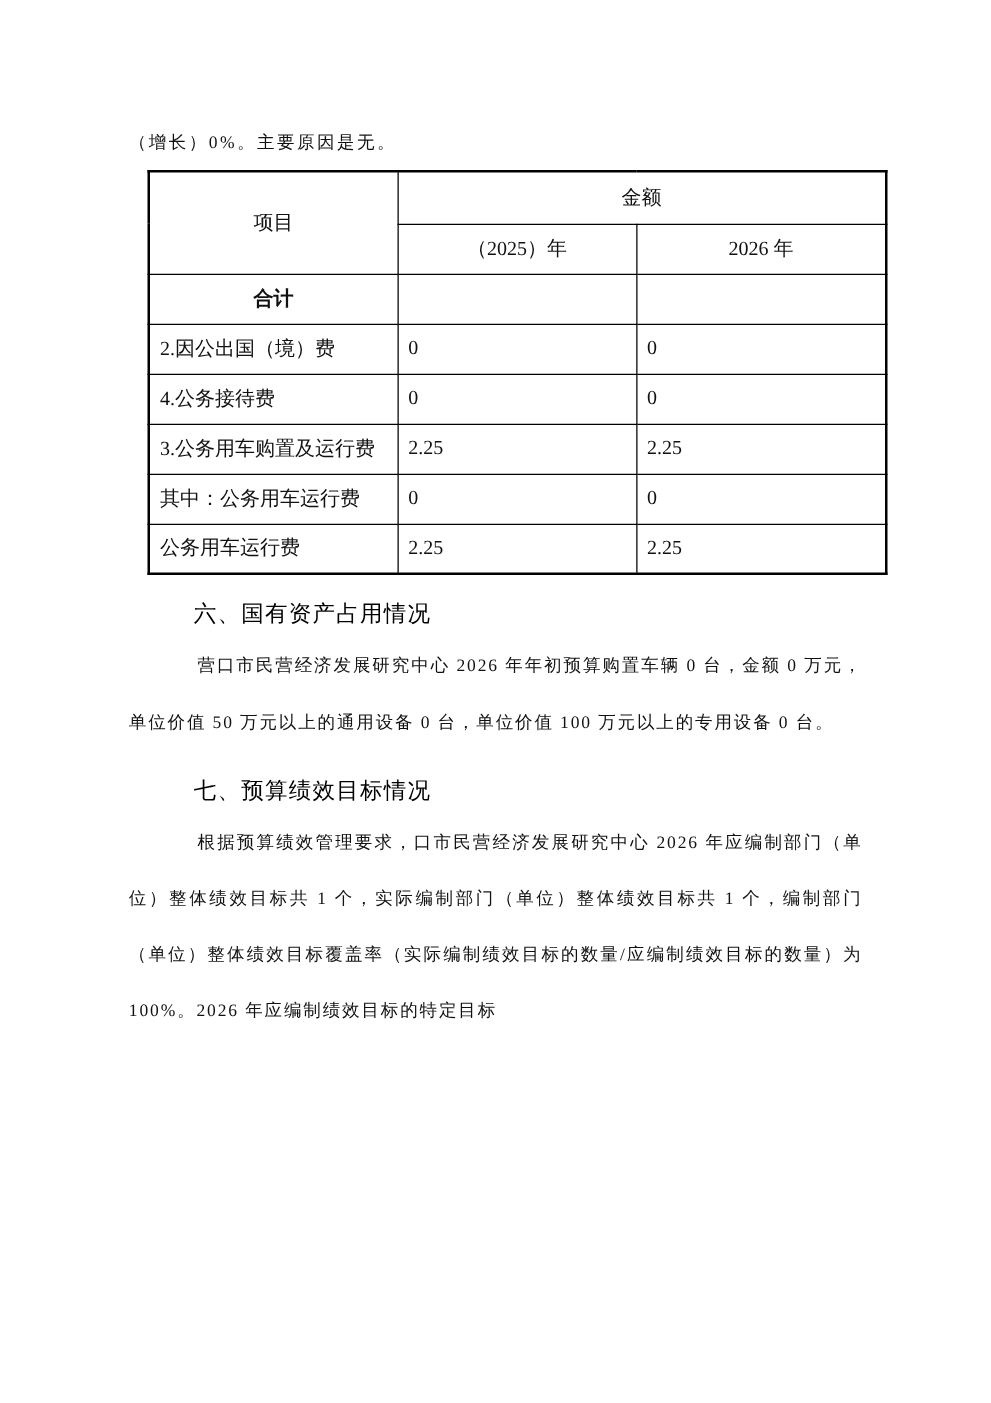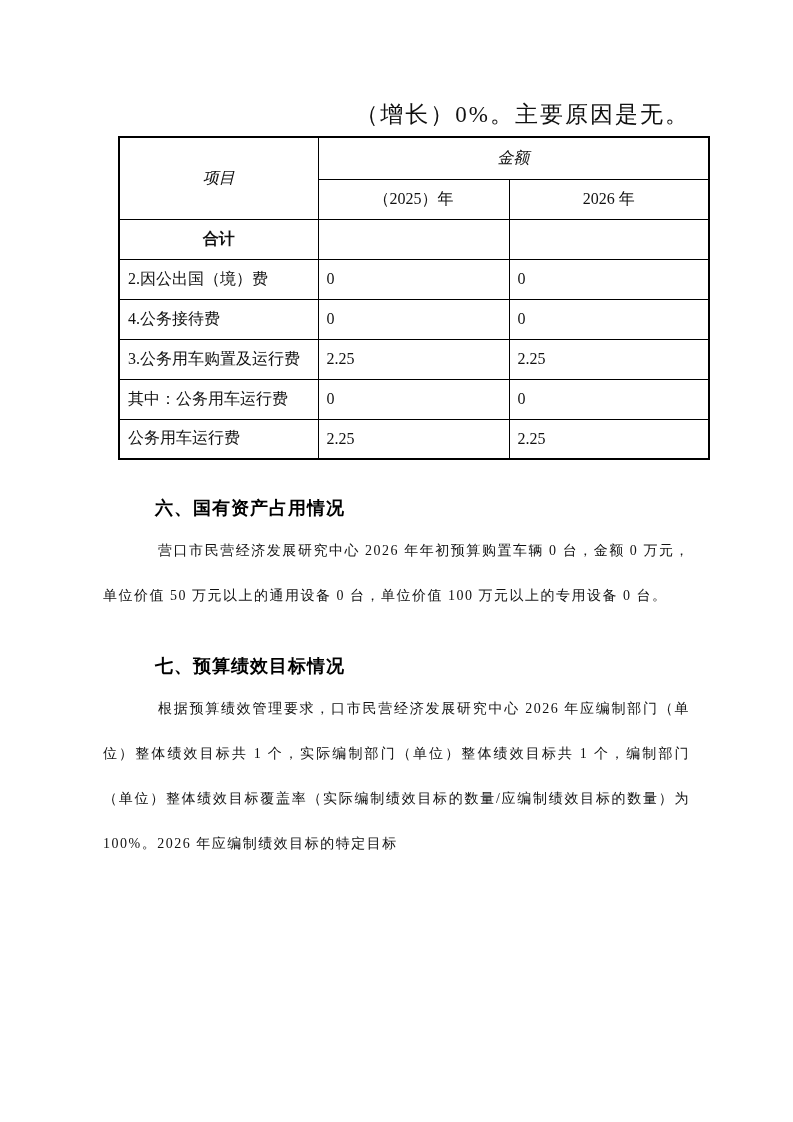--- a/index.html
+++ b/index.html
@@ -11,25 +11,24 @@
     font-family: "Liberation Serif", "DejaVu Serif", serif;
     overflow: hidden;
   }
   .page {
     box-sizing: border-box;
     width: 793px;
     height: 1122px;
     padding: 100px 103px 0 103px;
   }
   .intro {
-    font-size: 23px;
+    font-size: 14px;
     line-height: 30px;
     letter-spacing: 2px;
     margin: 0;
-    text-align: right;
   }
   .doc-title {
     margin: 110px 0 0 0;
     text-align: center;
     font-family: "Liberation Sans", "DejaVu Sans", sans-serif;
     font-weight: 700;
     font-size: 19px;
     letter-spacing: 1.5px;
     color: #000;
   }
@@ -51,35 +50,35 @@
     border: 1px solid #000;
     box-sizing: border-box;
     font-size: 16px;
     font-weight: 400;
     padding: 0 8px;
     height: 40px;
     vertical-align: middle;
     overflow: hidden;
     white-space: nowrap;
   }
-  table.budget tr.hdr1 th { height: 42px; font-style: italic; }
+  table.budget tr.hdr1 th { height: 42px; }
   th.item-head, th.amount-head {
     font-weight: 700;
     text-align: center;
   }
   th.year-head { text-align: center; font-weight: 400; }
   td.label-cell { text-align: left; padding-left: 6px; }
   tr.total-row td.label-cell { text-align: center; font-weight: 700; margin-left: 16px; }
   td.ind-1 { padding-left: 16px; }
   td.ind-2 { padding-left: 55px; }
   td.val-cell { text-align: left; }
   .sec-heading {
-    margin: 32px 0 0 0;
+    margin: 15px 0 0 0;
     font-family: "Liberation Sans", "DejaVu Sans", sans-serif;
-    font-weight: 700;
+    font-weight: 400;
     font-size: 18px;
     line-height: 32px;
     text-indent: 52px;
     letter-spacing: 1px;
     color: #000;
   }
   .body-par {
     margin: 4px 0 0 0;
     font-size: 14px;
     line-height: 45px;

